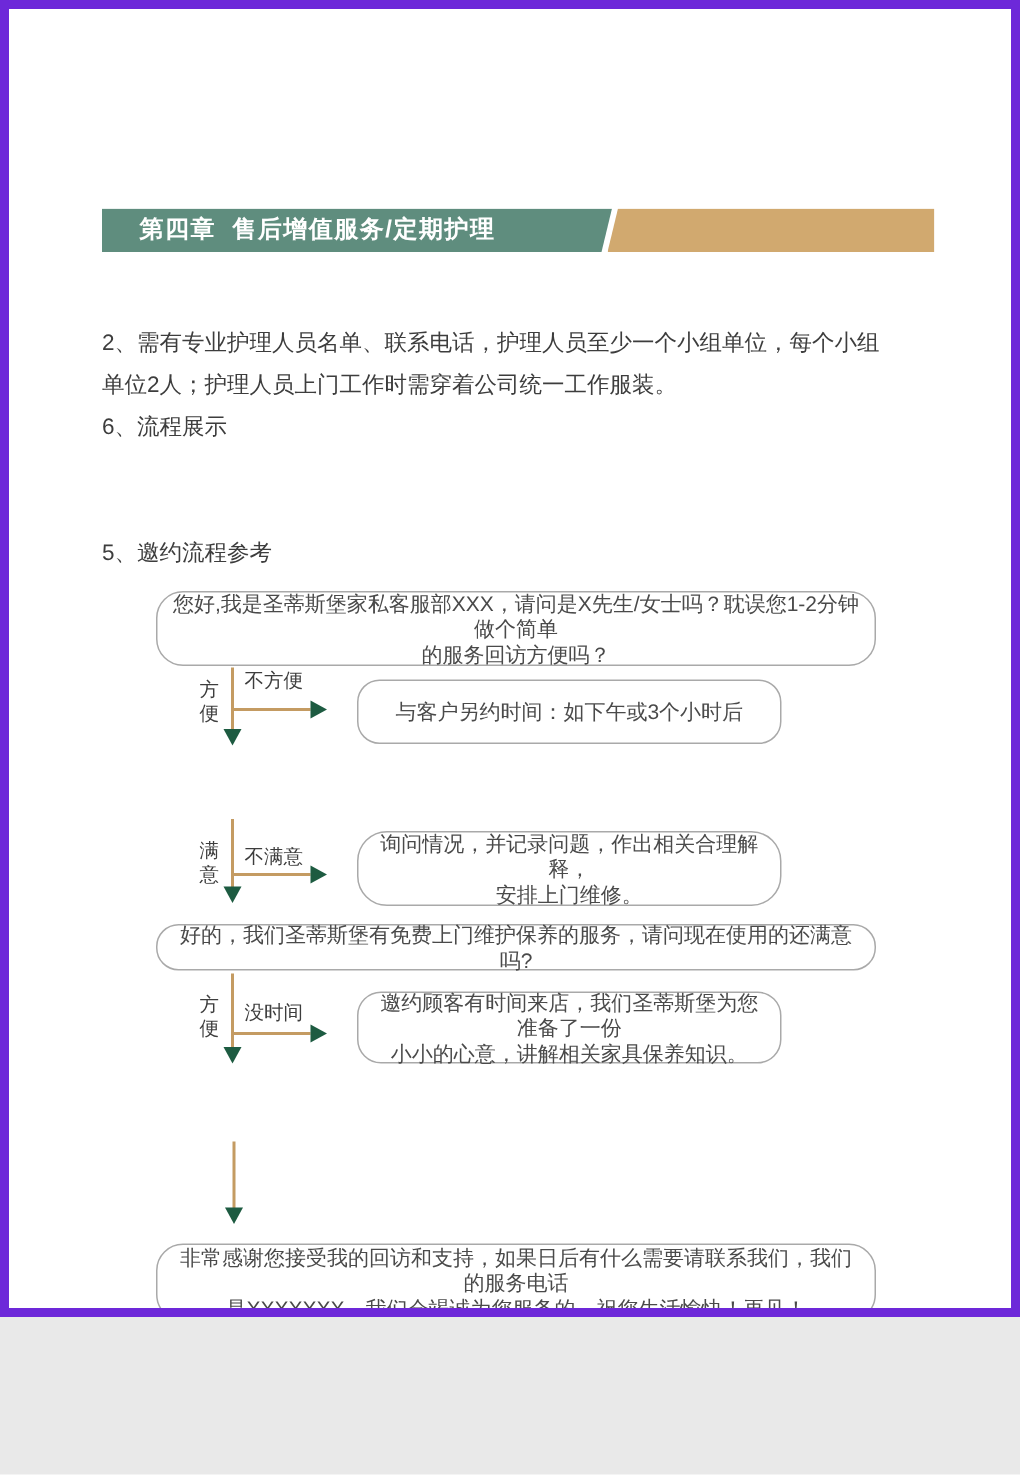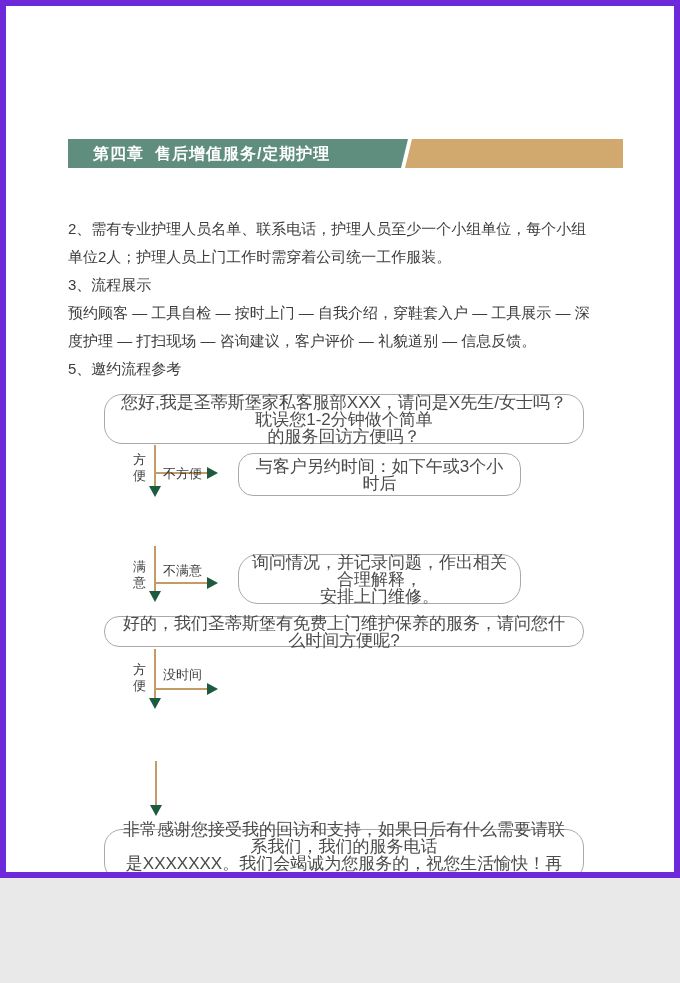--- a/index.html
+++ b/index.html
@@ -34,21 +34,21 @@
   }
   .para{
     position:absolute;left:62px;width:578px;
     font-size:15px;line-height:28px;color:var(--text-main);
     white-space:pre-line;
   }
   .fbox{
     position:absolute;box-sizing:border-box;background:#ffffff;
     border:1px solid var(--box-border);border-radius:18px;
     display:flex;align-items:center;justify-content:center;text-align:center;
-    font-size:17px;line-height:17px;color:var(--box-text);
+    font-size:14px;line-height:17px;color:var(--box-text);
     white-space:pre-line;padding:2px 10px;
   }
   .fbox.oneline{border-radius:15px;}
   .vline{position:absolute;width:2px;background:var(--line-tan);}
   .hline{position:absolute;height:2px;background:var(--line-tan);}
   .arrow-down{
     position:absolute;width:0;height:0;
     border-left:6px solid transparent;border-right:6px solid transparent;
     border-top:11px solid var(--arrow-green);
   }
@@ -69,57 +69,57 @@
 <body>
 
 <div class="page">
 
   <div class="banner-green"></div>
   <div class="banner-tan"></div>
   <div class="banner-title">第四章  售后增值服务/定期护理</div>
 
   <div class="para" style="top:209px">2、需有专业护理人员名单、联系电话，护理人员至少一个小组单位，每个小组
 单位2人；护理人员上门工作时需穿着公司统一工作服装。</div>
-  <div class="para" style="top:265px">3、流程展示</div>
-  <div class="para" style="top:293px">预约顾客 — 工具自检 — 按时上门 — 自我介绍，穿鞋套入户 — 工具展示 — 深
-度护理 — 打扫现场 — 咨询建议，客户评价 — 礼貌道别 — 信息反馈。</div>
+  <div class="para" style="top:265px">6、流程展示</div>
   <div class="para" style="top:349px">5、邀约流程参考</div>
 
   <div class="fbox" style="left:98px;top:388px;width:480px;height:50px">您好,我是圣蒂斯堡家私客服部XXX，请问是X先生/女士吗？耽误您1-2分钟做个简单
 的服务回访方便吗？</div>
 
   <div class="vline" style="left:148px;top:439px;height:42px"></div>
   <div class="arrow-down" style="left:143px;top:480px"></div>
   <div class="hline" style="left:149px;top:466px;width:52px"></div>
   <div class="arrow-right" style="left:201px;top:461px"></div>
   <div class="v-label" style="left:126px;top:446px">方
 便</div>
-  <div class="h-label" style="left:157px;top:460px">不方便</div>
+  <div class="h-label" style="left:157px;top:440px">不方便</div>
   <div class="fbox oneline" style="left:232px;top:447px;width:283px;height:43px">与客户另约时间：如下午或3个小时后</div>
 
 
   <div class="vline" style="left:148px;top:540px;height:46px"></div>
   <div class="arrow-down" style="left:143px;top:585px"></div>
   <div class="hline" style="left:149px;top:576px;width:52px"></div>
   <div class="arrow-right" style="left:201px;top:571px"></div>
   <div class="v-label" style="left:126px;top:553px">满
 意</div>
   <div class="h-label" style="left:157px;top:557px">不满意</div>
   <div class="fbox" style="left:232px;top:548px;width:283px;height:50px;border-radius:20px">询问情况，并记录问题，作出相关合理解释，
 安排上门维修。</div>
 
-  <div class="fbox oneline" style="left:98px;top:610px;width:480px;height:31px">好的，我们圣蒂斯堡有免费上门维护保养的服务，请问您什么时间方便呢?</div>
+  <div class="fbox oneline" style="left:98px;top:610px;width:480px;height:31px">好的，我们圣蒂斯堡有免费上门维护保养的服务，请问现在使用的还满意吗?</div>
 
   <div class="vline" style="left:148px;top:643px;height:50px"></div>
   <div class="arrow-down" style="left:143px;top:692px"></div>
   <div class="hline" style="left:149px;top:682px;width:52px"></div>
   <div class="arrow-right" style="left:201px;top:677px"></div>
   <div class="v-label" style="left:126px;top:656px">方
 便</div>
   <div class="h-label" style="left:157px;top:661px">没时间</div>
+  <div class="fbox" style="left:232px;top:655px;width:283px;height:48px;border-radius:16px">邀约顾客有时间来店，我们圣蒂斯堡为您准备了一份
+小小的心意，讲解相关家具保养知识。</div>
 
 
   <div class="vline" style="left:149px;top:755px;height:45px"></div>
   <div class="arrow-down" style="left:144px;top:799px"></div>
 
   <div class="fbox" style="left:98px;top:823px;width:480px;height:52px">非常感谢您接受我的回访和支持，如果日后有什么需要请联系我们，我们的服务电话
 是XXXXXXX。我们会竭诚为您服务的，祝您生活愉快！再见！</div>
 
 </div>
 

